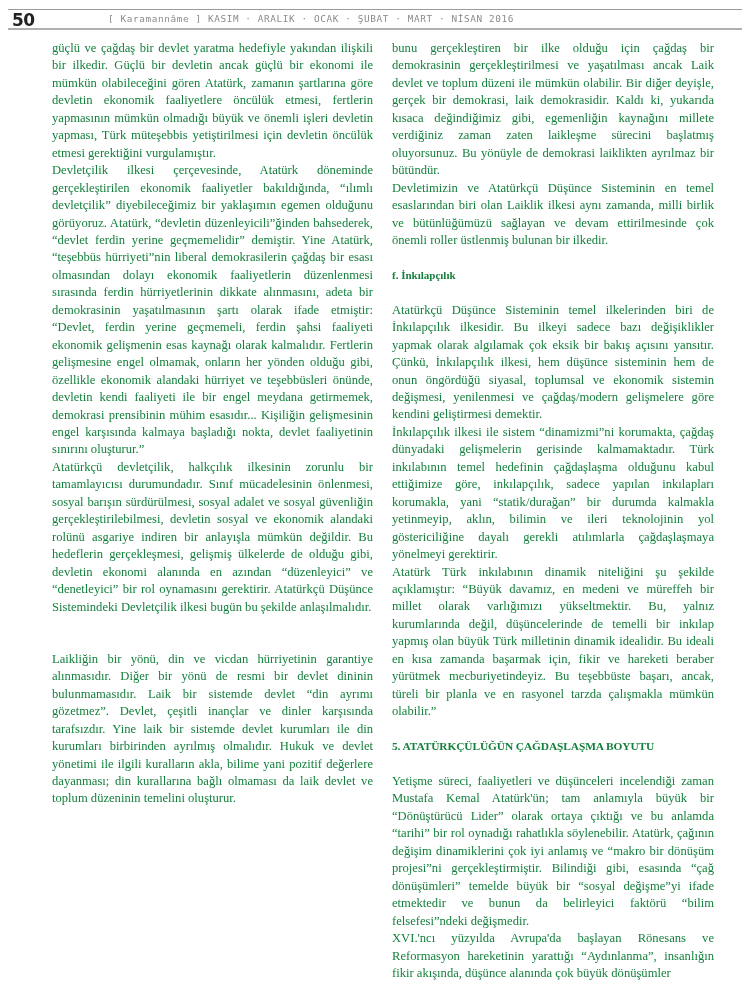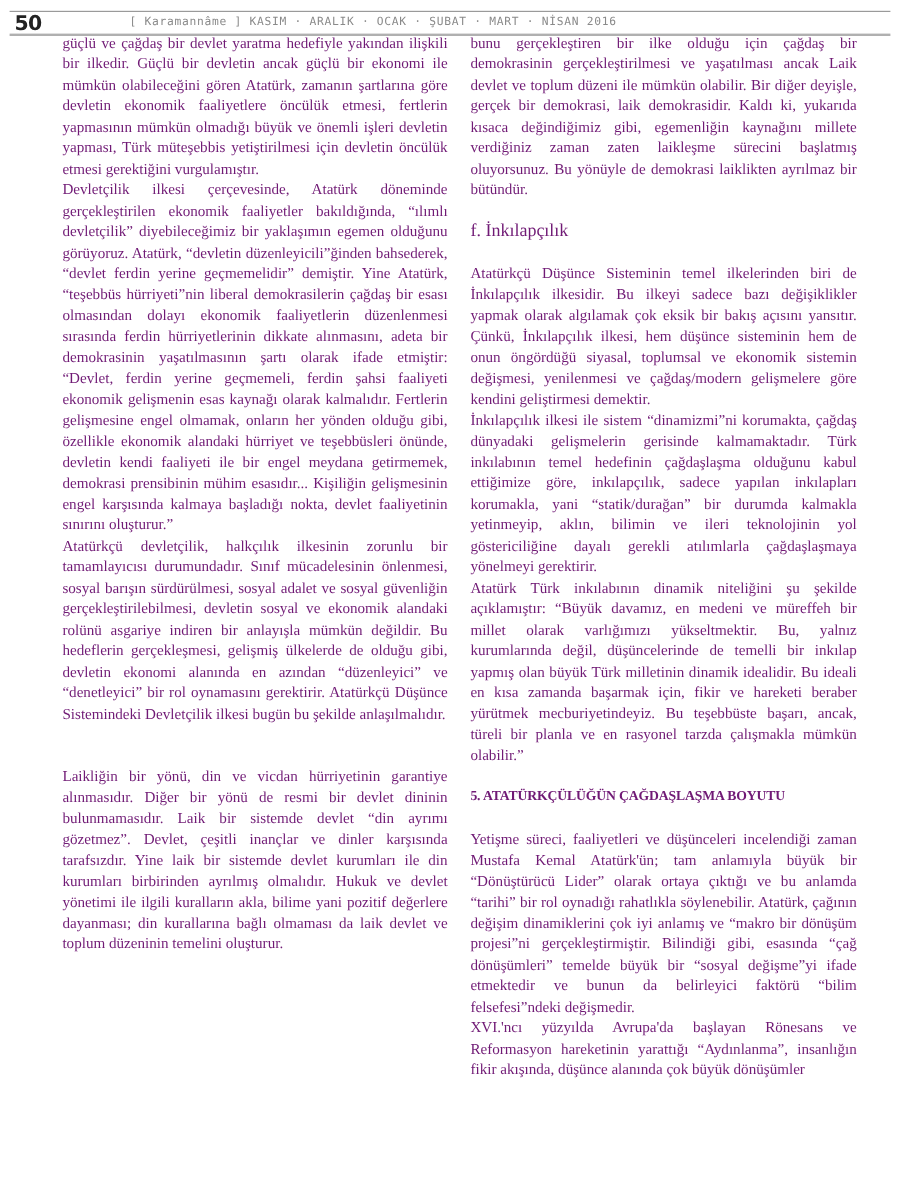--- a/index.html
+++ b/index.html
@@ -1,26 +1,26 @@
 <!DOCTYPE html>
 <html><head>
 <meta charset="utf-8">
 <style>
   html, body { margin: 0; padding: 0; background: #ffffff; }
   body { width: 750px; height: 1000px; position: relative; overflow: hidden; color: #1a1a1a; }
   .rule-top { position: absolute; left: 8px; right: 8px; top: 9px; height: 0; border-top: 1px solid #9a9a9a; }
   .rule-bottom { position: absolute; left: 8px; right: 8px; top: 28px; height: 0; border-top: 2px solid #b0b0b0; }
   .page-number { position: absolute; left: 12px; top: 10px; font-family: "DejaVu Sans", sans-serif; font-size: 17px; color: #222; letter-spacing: -0.5px; font-weight: bold; }
   .running-head { position: absolute; left: 108px; top: 13px; font-family: "DejaVu Sans Mono", monospace; font-size: 9.4px; color: #8a8a8a; letter-spacing: 0.6px; white-space: nowrap; text-align: right; }
-  .col { position: absolute; top: 28px; font-family: "Liberation Serif", serif; font-size: 12.6px; line-height: 17.45px; color: #701a75; }
+  .col { position: absolute; top: 40px; font-family: "Liberation Serif", serif; font-size: 12.6px; line-height: 17.45px; color: #15803d; }
   .col-left { left: 52px; width: 321px; }
   .col-right { left: 392px; width: 322px; }
   .p { text-align: justify; margin: 0; }
   .gap { height: 17.45px; }
-  .h { font-weight: normal; font-size: 15px; margin: 0; }
+  .h { font-weight: bold; font-size: 11px; margin: 0; }
   .h-caps { font-weight: bold; font-size: 11.4px; margin: 0; letter-spacing: -0.1px; }
 </style>
 </head>
 <body>
 
 <div>
   <div class="rule-top"></div>
   <div class="page-number">50</div>
   <div class="running-head">[ Karamannâme ]   KASIM · ARALIK · OCAK · ŞUBAT · MART · NİSAN  2016</div>
   <div class="rule-bottom"></div>
@@ -30,20 +30,21 @@
   <p class="p">güçlü ve çağdaş bir devlet yaratma hedefiyle yakından ilişkili bir ilkedir. Güçlü bir devletin ancak güçlü bir ekonomi ile mümkün olabileceğini gören Atatürk, zamanın şartlarına göre devletin ekonomik faaliyetlere öncülük etmesi, fertlerin yapmasının mümkün olmadığı büyük ve önemli işleri devletin yapması, Türk müteşebbis yetiştirilmesi için devletin öncülük etmesi gerektiğini vurgulamıştır.</p>
   <p class="p">Devletçilik ilkesi çerçevesinde, Atatürk döneminde gerçekleştirilen ekonomik faaliyetler bakıldığında, “ılımlı devletçilik” diyebileceğimiz bir yaklaşımın egemen olduğunu görüyoruz. Atatürk, “devletin düzenleyicili”ğinden bahsederek, “devlet ferdin yerine geçmemelidir” demiştir. Yine Atatürk, “teşebbüs hürriyeti”nin liberal demokrasilerin çağdaş bir esası olmasından dolayı ekonomik faaliyetlerin düzenlenmesi sırasında ferdin hürriyetlerinin dikkate alınmasını, adeta bir demokrasinin yaşatılmasının şartı olarak ifade etmiştir: “Devlet, ferdin yerine geçmemeli, ferdin şahsi faaliyeti ekonomik gelişmenin esas kaynağı olarak kalmalıdır. Fertlerin gelişmesine engel olmamak, onların her yönden olduğu gibi, özellikle ekonomik alandaki hürriyet ve teşebbüsleri önünde, devletin kendi faaliyeti ile bir engel meydana getirmemek, demokrasi prensibinin mühim esasıdır... Kişiliğin gelişmesinin engel karşısında kalmaya başladığı nokta, devlet faaliyetinin sınırını oluşturur.”</p>
   <p class="p">Atatürkçü devletçilik, halkçılık ilkesinin zorunlu bir tamamlayıcısı durumundadır. Sınıf mücadelesinin önlenmesi, sosyal barışın sürdürülmesi, sosyal adalet ve sosyal güvenliğin gerçekleştirilebilmesi, devletin sosyal ve ekonomik alandaki rolünü asgariye indiren bir anlayışla mümkün değildir. Bu hedeflerin gerçekleşmesi, gelişmiş ülkelerde de olduğu gibi, devletin ekonomi alanında en azından “düzenleyici” ve “denetleyici” bir rol oynamasını gerektirir. Atatürkçü Düşünce Sistemindeki Devletçilik ilkesi bugün bu şekilde anlaşılmalıdır.</p>
   <div class="gap"></div>
   <div class="gap"></div>
   <p class="p">Laikliğin bir yönü, din ve vicdan hürriyetinin garantiye alınmasıdır. Diğer bir yönü de resmi bir devlet dininin bulunmamasıdır. Laik bir sistemde devlet “din ayrımı gözetmez”. Devlet, çeşitli inançlar ve dinler karşısında tarafsızdır. Yine laik bir sistemde devlet kurumları ile din kurumları birbirinden ayrılmış olmalıdır. Hukuk ve devlet yönetimi ile ilgili kuralların akla, bilime yani pozitif değerlere dayanması; din kurallarına bağlı olmaması da laik devlet ve toplum düzeninin temelini oluşturur.</p>
 </div>
 
 <div class="col col-right">
   <p class="p">bunu gerçekleştiren bir ilke olduğu için çağdaş bir demokrasinin gerçekleştirilmesi ve yaşatılması ancak Laik devlet ve toplum düzeni ile mümkün olabilir. Bir diğer deyişle, gerçek bir demokrasi, laik demokrasidir. Kaldı ki, yukarıda kısaca değindiğimiz gibi, egemenliğin kaynağını millete verdiğiniz zaman zaten laikleşme sürecini başlatmış oluyorsunuz. Bu yönüyle de demokrasi laiklikten ayrılmaz bir bütündür.</p>
+  <p class="p">Devletimizin ve Atatürkçü Düşünce Sisteminin en temel esaslarından biri olan Laiklik ilkesi aynı zamanda, milli birlik ve bütünlüğümüzü sağlayan ve devam ettirilmesinde çok önemli roller üstlenmiş bulunan bir ilkedir.</p>
   <div class="gap"></div>
   <p class="h">f. İnkılapçılık</p>
   <div class="gap"></div>
   <p class="p">Atatürkçü Düşünce Sisteminin temel ilkelerinden biri de İnkılapçılık ilkesidir. Bu ilkeyi sadece bazı değişiklikler yapmak olarak algılamak çok eksik bir bakış açısını yansıtır. Çünkü, İnkılapçılık ilkesi, hem düşünce sisteminin hem de onun öngördüğü siyasal, toplumsal ve ekonomik sistemin değişmesi, yenilenmesi ve çağdaş/modern gelişmelere göre kendini geliştirmesi demektir.</p>
   <p class="p">İnkılapçılık ilkesi ile sistem “dinamizmi”ni korumakta, çağdaş dünyadaki gelişmelerin gerisinde kalmamaktadır. Türk inkılabının temel hedefinin çağdaşlaşma olduğunu kabul ettiğimize göre, inkılapçılık, sadece yapılan inkılapları korumakla, yani “statik/durağan” bir durumda kalmakla yetinmeyip, aklın, bilimin ve ileri teknolojinin yol göstericiliğine dayalı gerekli atılımlarla çağdaşlaşmaya yönelmeyi gerektirir.</p>
   <p class="p">Atatürk Türk inkılabının dinamik niteliğini şu şekilde açıklamıştır: “Büyük davamız, en medeni ve müreffeh bir millet olarak varlığımızı yükseltmektir. Bu, yalnız kurumlarında değil, düşüncelerinde de temelli bir inkılap yapmış olan büyük Türk milletinin dinamik idealidir. Bu ideali en kısa zamanda başarmak için, fikir ve hareketi beraber yürütmek mecburiyetindeyiz. Bu teşebbüste başarı, ancak, türeli bir planla ve en rasyonel tarzda çalışmakla mümkün olabilir.”</p>
   <div class="gap"></div>
   <p class="h-caps">5. ATATÜRKÇÜLÜĞÜN ÇAĞDAŞLAŞMA BOYUTU</p>
   <div class="gap"></div>
   <p class="p">Yetişme süreci, faaliyetleri ve düşünceleri incelendiği zaman Mustafa Kemal Atatürk'ün; tam anlamıyla büyük bir “Dönüştürücü Lider” olarak ortaya çıktığı ve bu anlamda “tarihi” bir rol oynadığı rahatlıkla söylenebilir. Atatürk, çağının değişim dinamiklerini çok iyi anlamış ve “makro bir dönüşüm projesi”ni gerçekleştirmiştir. Bilindiği gibi, esasında “çağ dönüşümleri” temelde büyük bir “sosyal değişme”yi ifade etmektedir ve bunun da belirleyici faktörü “bilim felsefesi”ndeki değişmedir.</p>

